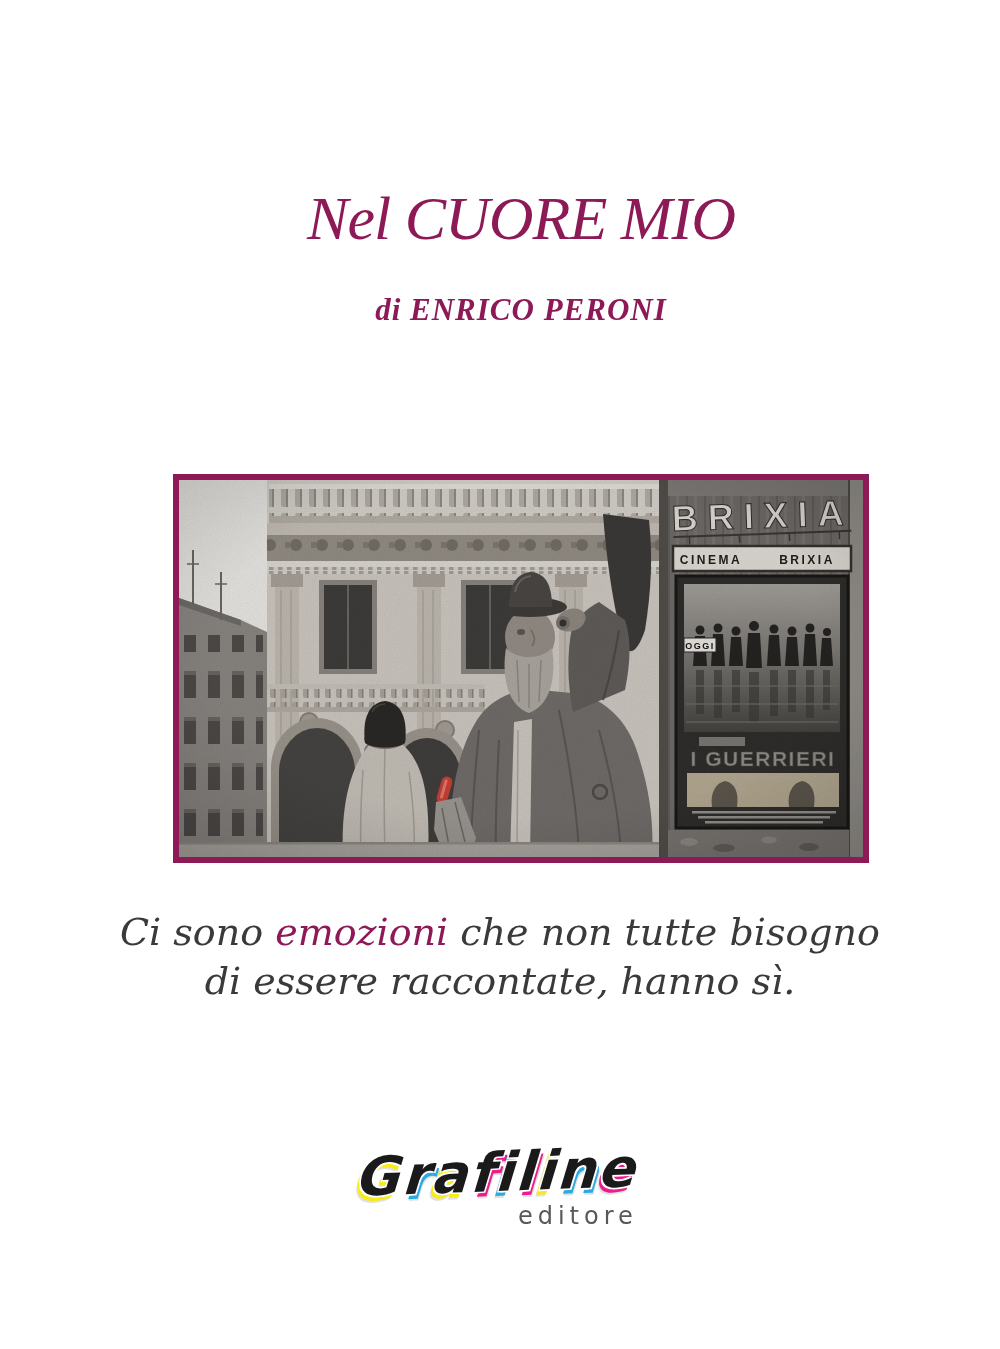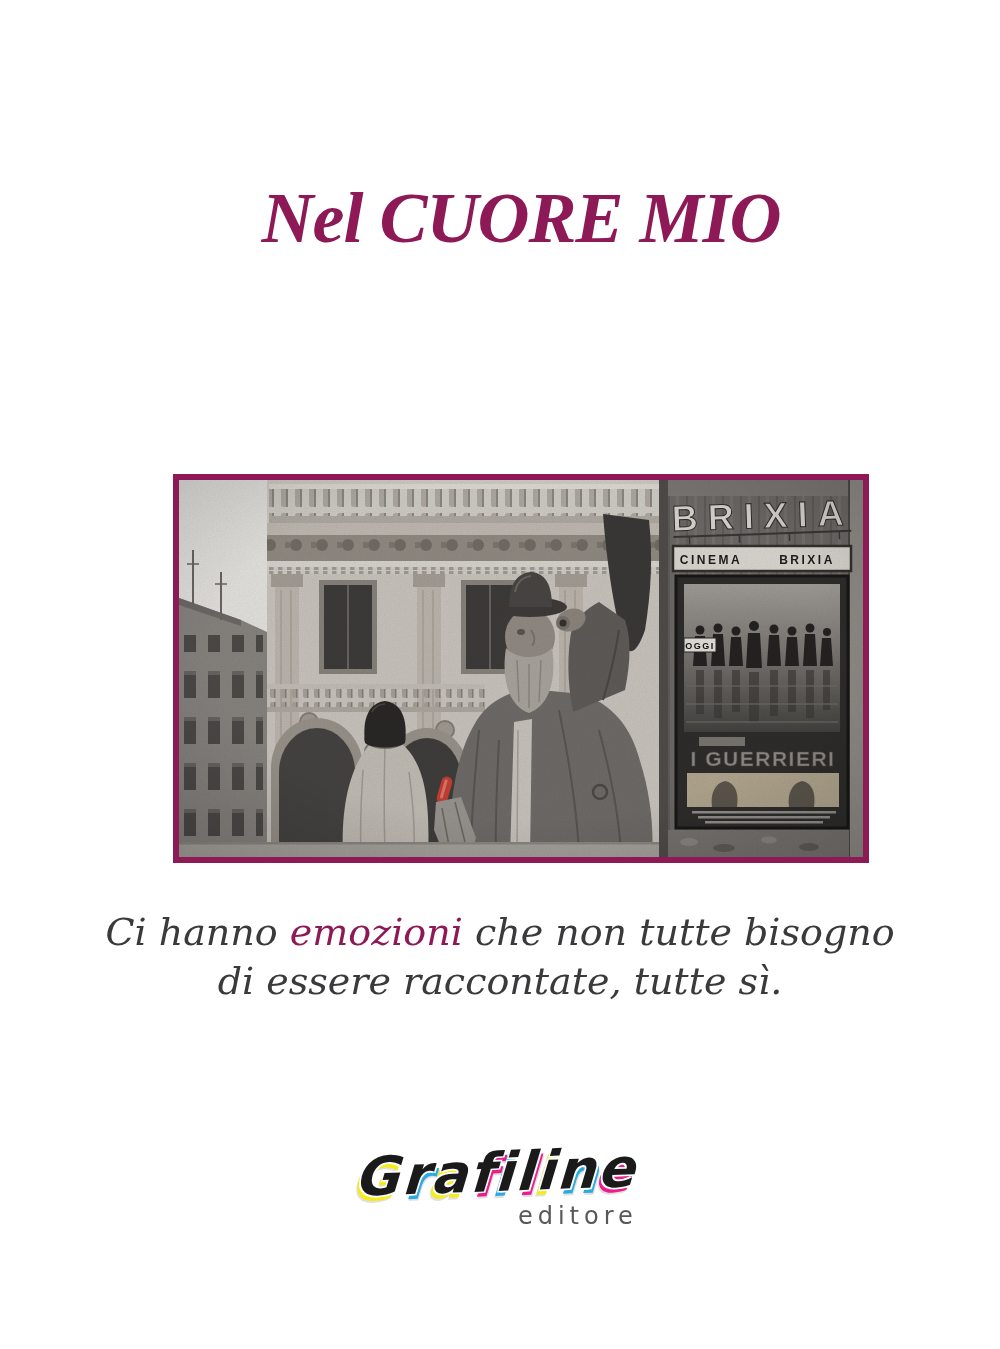--- a/index.html
+++ b/index.html
@@ -7,22 +7,22 @@
     width:1000px;height:1349px;position:relative;overflow:hidden;
     font-family:"Liberation Serif",serif;
   }
   
   .title-block{
     position:absolute;left:173px;top:170px;width:696px;
     text-align:center;color:#8D1A56;
   }
   .title-line{
     font-family:"Liberation Serif",serif;
-    font-weight:bold;font-style:italic;
-    font-size:72px;line-height:96px;letter-spacing:-1px;
+    font-weight:normal;font-style:italic;
+    font-size:62px;line-height:96px;letter-spacing:-1px;
     white-space:nowrap;
   }
   .author-line{
     margin-top:26px;
     font-family:"Liberation Serif",serif;
     font-weight:bold;font-style:italic;
     font-size:31px;letter-spacing:1px;
   }
   
   .photo-frame{
@@ -60,20 +60,21 @@
     font-family:"DejaVu Sans",sans-serif;
     font-size:24px;letter-spacing:5px;
     color:#57585A;margin-top:0px;padding-right:2px;
   }
 </style>
 </head>
 <body>
 
 <div class="title-block">
   <div class="title-line">Nel CUORE MIO</div>
+  <div class="author-line">di ENRICO PERONI</div>
 </div>
 
 <div class="photo-frame">
 <svg width="684" height="377" viewBox="0 0 684 377">
   <defs>
     <pattern id="balusters" width="14" height="30" patternUnits="userSpaceOnUse">
       <rect x="4" y="3" width="6" height="24" rx="2.5" fill="#B2ACA4"></rect>
       <rect x="9" y="3" width="2" height="24" fill="#8F8A83"></rect>
     </pattern>
     <pattern id="balusters2" width="11" height="20" patternUnits="userSpaceOnUse">
@@ -353,22 +354,22 @@
     <rect x="0" y="362" width="480" height="15" fill="#ABA7A1"></rect>
     <rect x="0" y="362" width="480" height="2.5" fill="#8F8B86"></rect>
   </g>
 
   <rect x="0" y="0" width="684" height="377" fill="url(#vig)"></rect>
   <rect x="0" y="0" width="684" height="377" filter="url(#grain)" opacity="0.12"></rect>
 </svg>
 </div>
 
 <div class="quote-block">
-  <div><span>Ci hanno </span><span class="quote-highlight">emozioni</span><span> che non tutte bisogno</span></div>
-  <div>di essere raccontate, tutte sì.</div>
+  <div><span>Ci sono </span><span class="quote-highlight">emozioni</span><span> che non tutte bisogno</span></div>
+  <div>di essere raccontate, hanno sì.</div>
 </div>
 
 <div class="logo-block">
   <div class="logo-wrap">
     <div class="logo-name"><span style="text-shadow: rgb(255, 255, 255) -1.5px -1.5px 0px, rgb(255, 255, 255) 1.5px -1.5px 0px, rgb(255, 255, 255) -1.5px 1.5px 0px, rgb(255, 255, 255) 1.5px 1.5px 0px, rgb(247, 236, 19) -3px 5px 0px, rgba(0, 0, 0, 0.12) -4px 7px 0px;">G</span><span style="text-shadow: rgb(255, 255, 255) -1.5px -1.5px 0px, rgb(255, 255, 255) 1.5px -1.5px 0px, rgb(255, 255, 255) -1.5px 1.5px 0px, rgb(255, 255, 255) 1.5px 1.5px 0px, rgb(41, 171, 226) 3px 5px 0px, rgba(0, 0, 0, 0.12) 4px 7px 0px;">r</span><span style="text-shadow: rgb(255, 255, 255) -1.5px -1.5px 0px, rgb(255, 255, 255) 1.5px -1.5px 0px, rgb(255, 255, 255) -1.5px 1.5px 0px, rgb(255, 255, 255) 1.5px 1.5px 0px, rgb(247, 236, 19) -3px 5px 0px, rgba(0, 0, 0, 0.12) -4px 7px 0px;">a</span><span style="text-shadow: rgb(255, 255, 255) -1.5px -1.5px 0px, rgb(255, 255, 255) 1.5px -1.5px 0px, rgb(255, 255, 255) -1.5px 1.5px 0px, rgb(255, 255, 255) 1.5px 1.5px 0px, rgb(236, 28, 141) 3px 5px 0px, rgba(0, 0, 0, 0.12) 4px 7px 0px;">f</span><span style="text-shadow: rgb(255, 255, 255) -1.5px -1.5px 0px, rgb(255, 255, 255) 1.5px -1.5px 0px, rgb(255, 255, 255) -1.5px 1.5px 0px, rgb(255, 255, 255) 1.5px 1.5px 0px, rgb(41, 171, 226) -3px 5px 0px, rgba(0, 0, 0, 0.12) -4px 7px 0px;">i</span><span style="text-shadow: rgb(255, 255, 255) -1.5px -1.5px 0px, rgb(255, 255, 255) 1.5px -1.5px 0px, rgb(255, 255, 255) -1.5px 1.5px 0px, rgb(255, 255, 255) 1.5px 1.5px 0px, rgb(236, 28, 141) 3px 5px 0px, rgba(0, 0, 0, 0.12) 4px 7px 0px;">l</span><span style="text-shadow: rgb(255, 255, 255) -1.5px -1.5px 0px, rgb(255, 255, 255) 1.5px -1.5px 0px, rgb(255, 255, 255) -1.5px 1.5px 0px, rgb(255, 255, 255) 1.5px 1.5px 0px, rgb(247, 236, 19) -3px 5px 0px, rgba(0, 0, 0, 0.12) -4px 7px 0px;">i</span><span style="text-shadow: rgb(255, 255, 255) -1.5px -1.5px 0px, rgb(255, 255, 255) 1.5px -1.5px 0px, rgb(255, 255, 255) -1.5px 1.5px 0px, rgb(255, 255, 255) 1.5px 1.5px 0px, rgb(41, 171, 226) 3px 5px 0px, rgba(0, 0, 0, 0.12) 4px 7px 0px;">n</span><span style="text-shadow: rgb(255, 255, 255) -1.5px -1.5px 0px, rgb(255, 255, 255) 1.5px -1.5px 0px, rgb(255, 255, 255) -1.5px 1.5px 0px, rgb(255, 255, 255) 1.5px 1.5px 0px, rgb(236, 28, 141) -3px 5px 0px, rgba(0, 0, 0, 0.12) -4px 7px 0px;">e</span></div>
     <div class="logo-sub">editore</div>
   </div>
 </div>
 
 </body></html>

